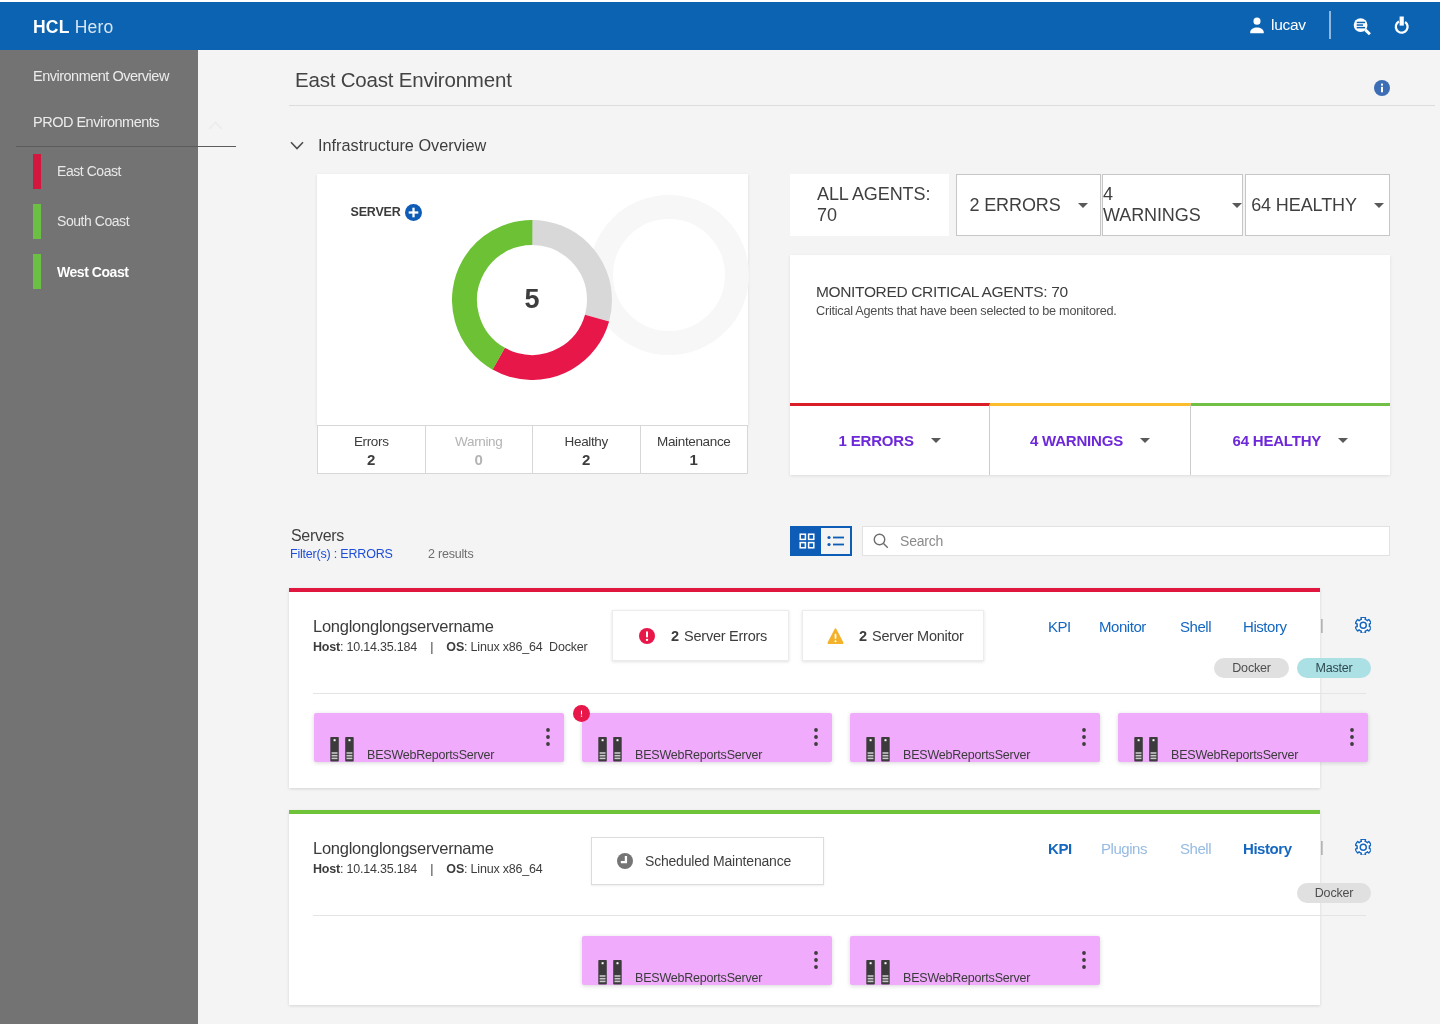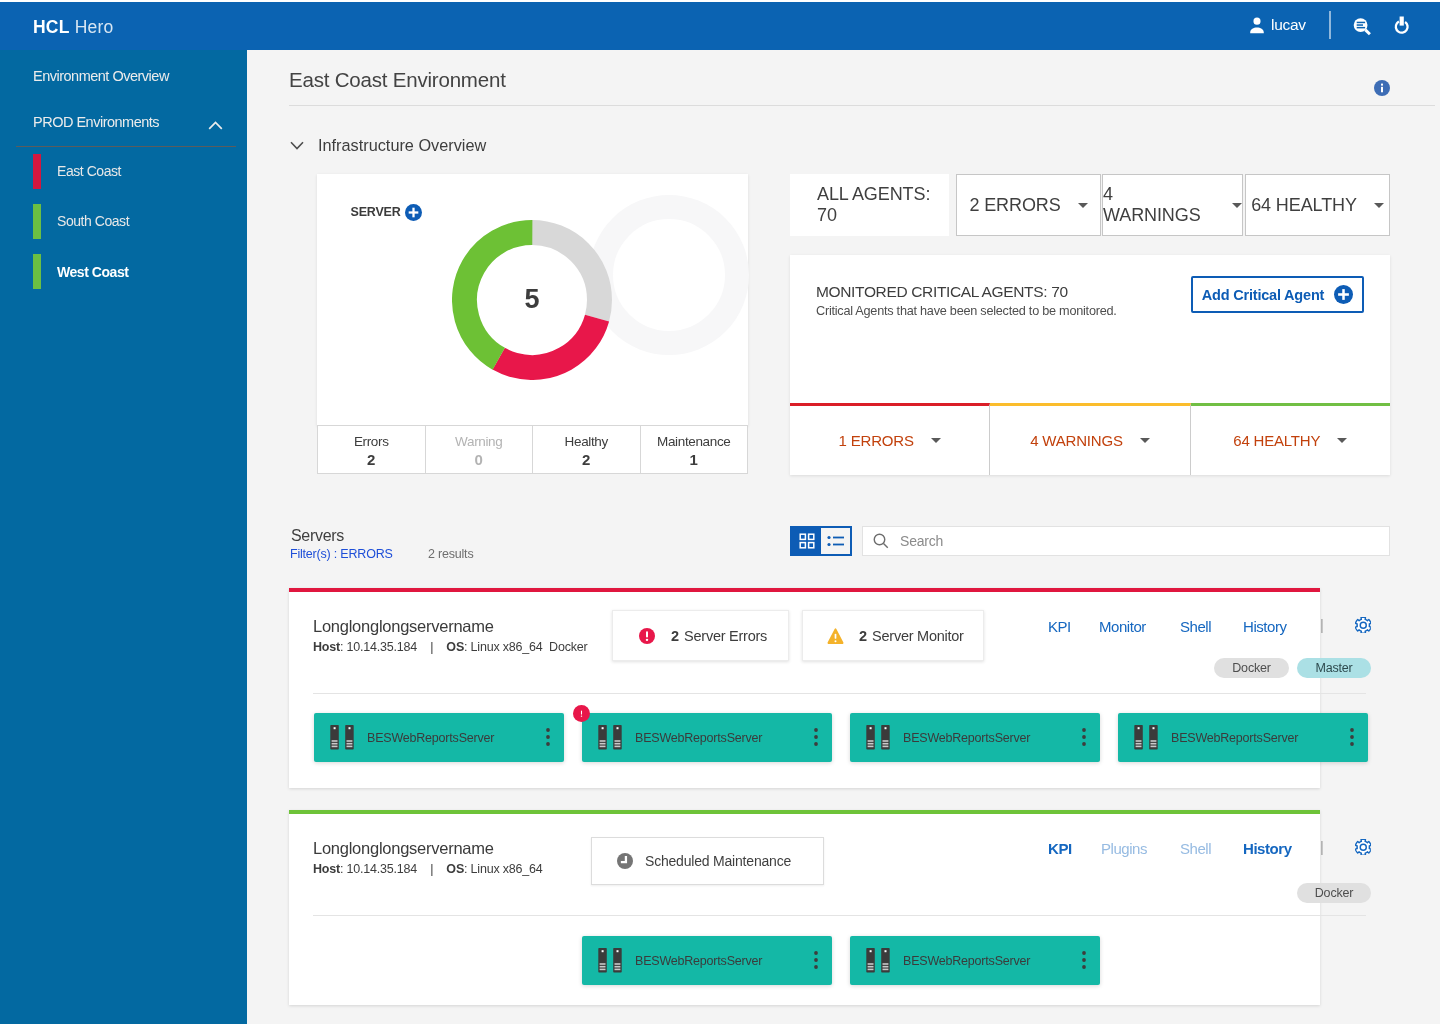--- a/index.html
+++ b/index.html
@@ -8,30 +8,30 @@
 .abs { position:absolute; line-height:1; }
 
 
 .topbar { position:absolute; left:0; top:2px; width:1440px; height:48px; background:#0b63b2; z-index:5; }
 .topwhite { position:absolute; left:0; top:0; width:1440px; height:2px; background:#fff; z-index:6; }
 .logo { position:absolute; left:33px; top:17px; font-size:17.5px; color:#fff; letter-spacing:.2px; line-height:1; }
 .logo b { font-weight:700; }
 .logo span { font-weight:400; color:rgba(255,255,255,.84); }
 
 
-.sidebar { position:absolute; left:0; top:50px; width:247px; height:974px; background:#0369a1; z-index:4; }
+.sidebar { position:absolute; left:0; top:50px; width:198px; height:974px; background:#737373; z-index:4; }
 .sbt { position:absolute; color:#ececec; font-size:14.5px; letter-spacing:-.5px; line-height:1; }
 .sb-hr { position:absolute; left:16px; top:96px; width:220px; height:1px; background:#5c5c5c; }
 .sb-env { position:absolute; left:33px; height:35px; display:flex; align-items:center; }
 .sb-bar { width:8px; height:35px; margin-right:16px; }
 .sb-env span { color:#e8e8e8; font-size:14px; letter-spacing:-.45px; }
 
 
 .main { position:absolute; left:247px; top:50px; width:1193px; height:974px; }
-.h1 { position:absolute; left:42px; top:20px; font-size:20.5px; letter-spacing:-.2px; color:#434343; line-height:1; }
+.h1 { position:absolute; left:48px; top:20px; font-size:20.5px; letter-spacing:-.2px; color:#434343; line-height:1; }
 .hr1 { position:absolute; left:42px; top:55px; width:1146px; height:1px; background:#dcdcdc; }
 
 
 .card-donut { position:absolute; left:70px; top:124px; width:431px; height:252px; background:#fff; box-shadow:0 1px 3px rgba(0,0,0,.1); }
 .server-lab { position:absolute; left:33.5px; top:31.5px; font-size:12.5px; font-weight:700; color:#3b3b3b; letter-spacing:-.2px; line-height:1; }
 .stats-row { position:absolute; left:70px; top:375px; width:431px; height:49px; display:flex; }
 .stat { flex:1; background:#fff; border:1px solid #d7d7d7; margin-left:-1px; text-align:center; padding-top:9px; }
 .stat:first-child { margin-left:0; }
 .stat .lab { font-size:13.5px; color:#3d3d3d; letter-spacing:-.35px; line-height:1; }
 .stat .num { font-size:15px; font-weight:700; color:#3d3d3d; margin-top:3.5px; line-height:1; }
@@ -45,21 +45,21 @@
 
 
 .card-mon { position:absolute; left:543px; top:205px; width:600px; height:220px; background:#fff; box-shadow:0 1px 3px rgba(0,0,0,.1); }
 .mon-title { position:absolute; left:26px; top:28.5px; font-size:15.5px; letter-spacing:-.35px; color:#3d3d3d; line-height:1; }
 .mon-sub { position:absolute; left:26px; top:50px; font-size:12.7px; letter-spacing:-.25px; color:#4e4e4e; line-height:1; }
 .mon-btn { position:absolute; left:401px; top:21px; width:173px; height:37px; border:2px solid #0d5cb5; border-radius:2px; display:flex; align-items:center; justify-content:center; }
 .mon-btn span { color:#0d5cb5; font-size:14.5px; font-weight:700; letter-spacing:-.2px; margin-right:10px; }
 .mon-row { position:absolute; left:0; top:148px; width:600px; height:72px; display:flex; }
 .mon-cell { flex:1; display:flex; align-items:center; justify-content:center; border-top:3px solid; border-right:1px solid #cccccc; }
 .mon-cell:last-child { border-right:none; }
-.mon-cell span.t { font-size:15px; color:#c2410c; letter-spacing:-.2px; }
+.mon-cell span.t { font-size:15px; color:#6d28d9; letter-spacing:-.2px;font-weight:bold; }
 
 
 .srv-h { position:absolute; left:44px; top:478px; font-size:16px; letter-spacing:-.3px; color:#3f3f3f; line-height:1; }
 .srv-f { position:absolute; left:43px; top:497.5px; font-size:12.5px; letter-spacing:-.2px; color:#1d4ed8; line-height:1; }
 .srv-r { position:absolute; left:181px; top:497.5px; font-size:12.5px; letter-spacing:-.2px; color:#6e6e6e; line-height:1; }
 .toggle { position:absolute; left:543px; top:476px; width:62px; height:30px; border:2px solid #0d5cb5; display:flex; background:#0d5cb5; }
 .tg-l { width:29px; height:26px; background:#0d5cb5; display:flex; align-items:center; justify-content:center; }
 .tg-r { width:29px; height:26px; background:#f4f4f4; display:flex; align-items:center; justify-content:center; }
 .search { position:absolute; left:615px; top:476px; width:528px; height:30px; background:#fff; border:1px solid #e2e2e2; display:flex; align-items:center; }
 .search svg { margin-left:9px; }
@@ -75,21 +75,21 @@
 .badge { position:absolute; background:#fff; border:1px solid #ececec; box-shadow:0 1px 3px rgba(0,0,0,.12); display:flex; align-items:center; }
 .badge .b2 { font-size:14.5px; font-weight:700; color:#3d3d3d; }
 .badge .bt { font-size:14.5px; color:#3d3d3d; letter-spacing:-.25px; margin-left:5px; }
 .lnk { position:absolute; color:#1567c0; font-size:15px; letter-spacing:-.45px; line-height:1; font-weight:500; }
 .lnk.dis { color:#96bbe2; font-weight:400; }
 .pipe { position:absolute; color:#9b9b9b; font-size:14.5px; line-height:1; }
 .pill { position:absolute; height:20px; border-radius:10px; font-size:12.5px; letter-spacing:-.2px; display:flex; align-items:center; justify-content:center; }
 .pill.gray { background:#e0e0e0; color:#4e4e4e; }
 .pill.teal { background:#abe0e5; color:#2d4a4e; }
 .sc-div { position:absolute; left:24px; width:1053px; height:1px; background:#e4e4e4; }
-.chip { position:absolute; width:250px; height:49px; background:#14b8a6; box-shadow:0 1px 4px rgba(0,0,0,.16); border-radius:2px; display:flex; align-items:center; }
+.chip { position:absolute; width:250px; height:49px; background:#f0abfc; box-shadow:0 1px 4px rgba(0,0,0,.16); border-radius:2px; display:flex; align-items:flex-end; }
 .chip .ctext { font-size:12.5px; letter-spacing:-.2px; color:#3b3b3b; margin-left:13px; }
 .chip .kebab { position:absolute; right:14px; top:15px; }
 .chip .racks { margin-left:16px; }
 .errdot { position:absolute; width:17px; height:17px; border-radius:50%; background:#e8174a; display:flex; align-items:center; justify-content:center; }
 .maint { position:absolute; left:302px; top:23px; width:233px; height:48px; background:#fff; border:1px solid #dcdcdc; box-shadow:0 1px 2px rgba(0,0,0,.07); display:flex; align-items:center; }
 .maint span { font-size:14px; letter-spacing:-.2px; color:#3f3f3f; margin-left:12px; }
 </style>
 </head>
 <body>
 
@@ -200,28 +200,20 @@
       <span class="caret"></span>
     </div>
   <div class="frow bordered" style="left:998px; width:145px;">
       <span class="frow-txt">64 HEALTHY</span>
       <span class="caret"></span>
     </div>
 
   <div class="card-mon">
     <div class="mon-title">MONITORED CRITICAL AGENTS: 70</div>
     <div class="mon-sub">Critical Agents that have been selected to be monitored.</div>
-    <div class="mon-btn">
-        <span>Add Critical Agent</span>
-        <svg width="19" height="19" viewBox="0 0 24 24">
-          <circle cx="12" cy="12" r="12" fill="#0d5cb5"></circle>
-          <rect x="10.4" y="5.2" width="3.2" height="13.6" fill="#fff"></rect>
-          <rect x="5.2" y="10.4" width="13.6" height="3.2" fill="#fff"></rect>
-        </svg>
-      </div>
     <div class="mon-row">
       <div class="mon-cell" style="border-top-color:#da1e28;">
           <span class="t">1 ERRORS</span>
           <span class="caret"></span>
         </div>
       <div class="mon-cell" style="border-top-color:#fbbd2c;">
           <span class="t">4 WARNINGS</span>
           <span class="caret"></span>
         </div>
       <div class="mon-cell" style="border-top-color:#71bf44;">

